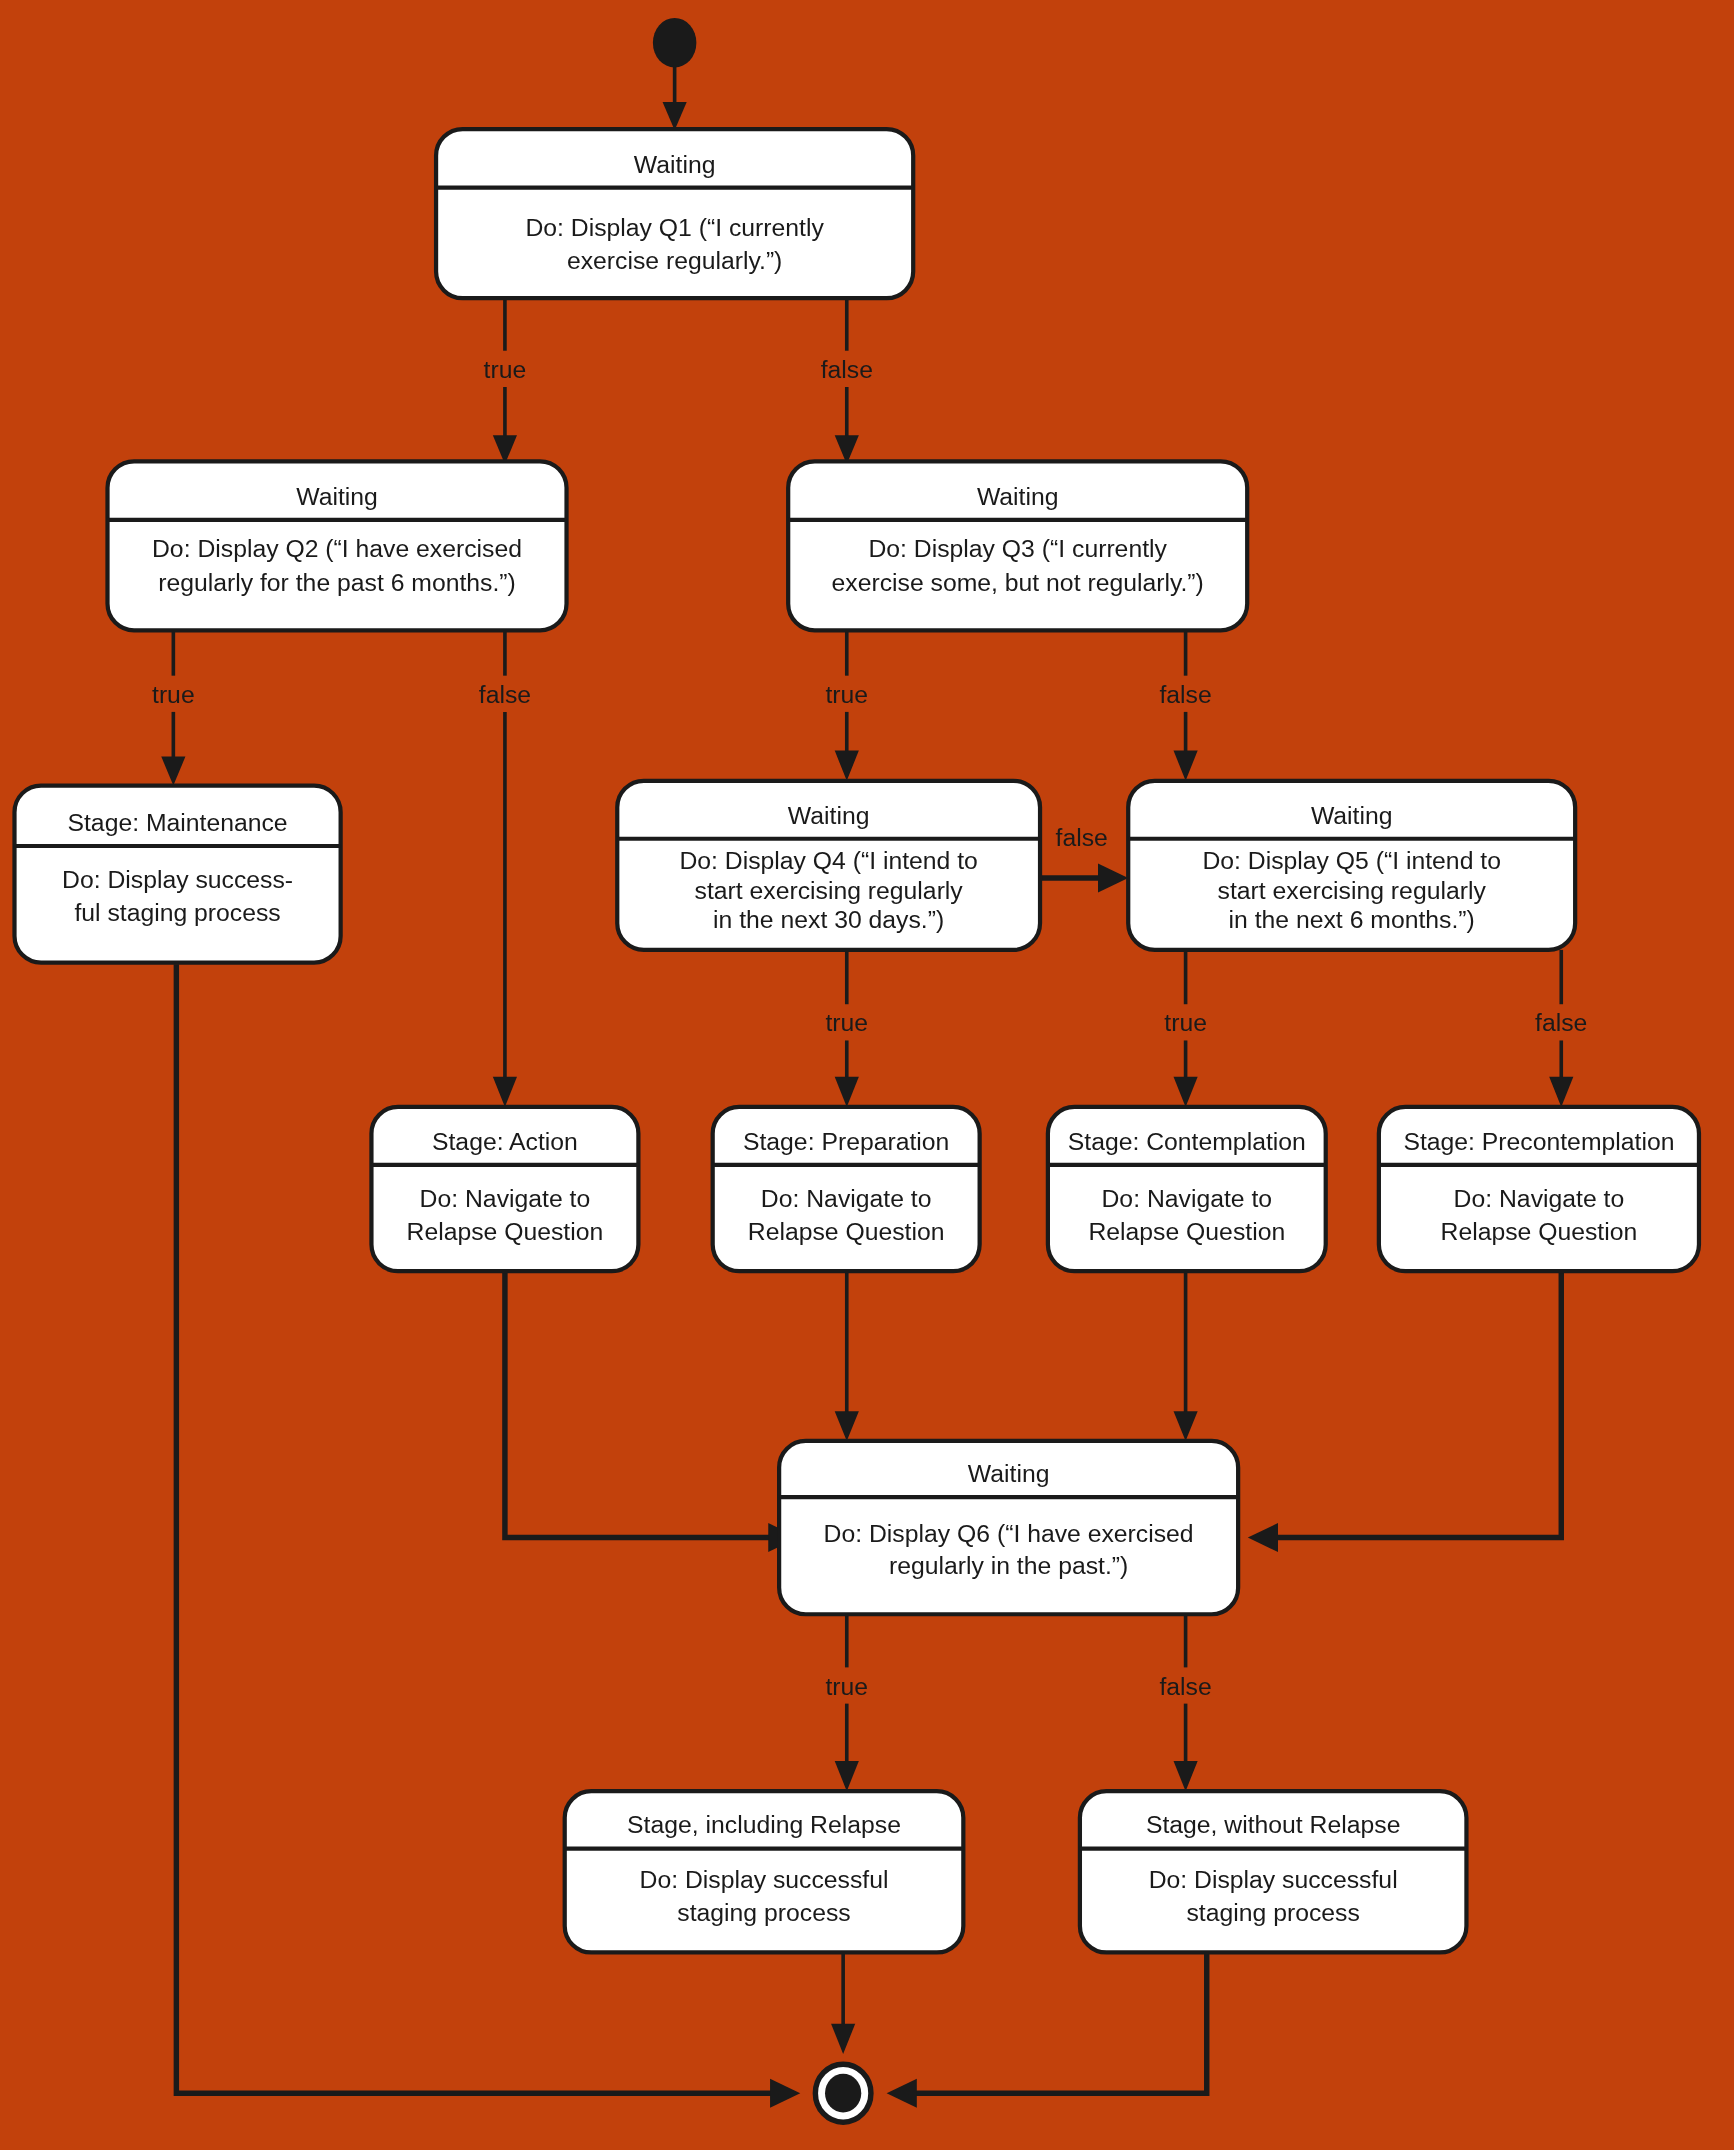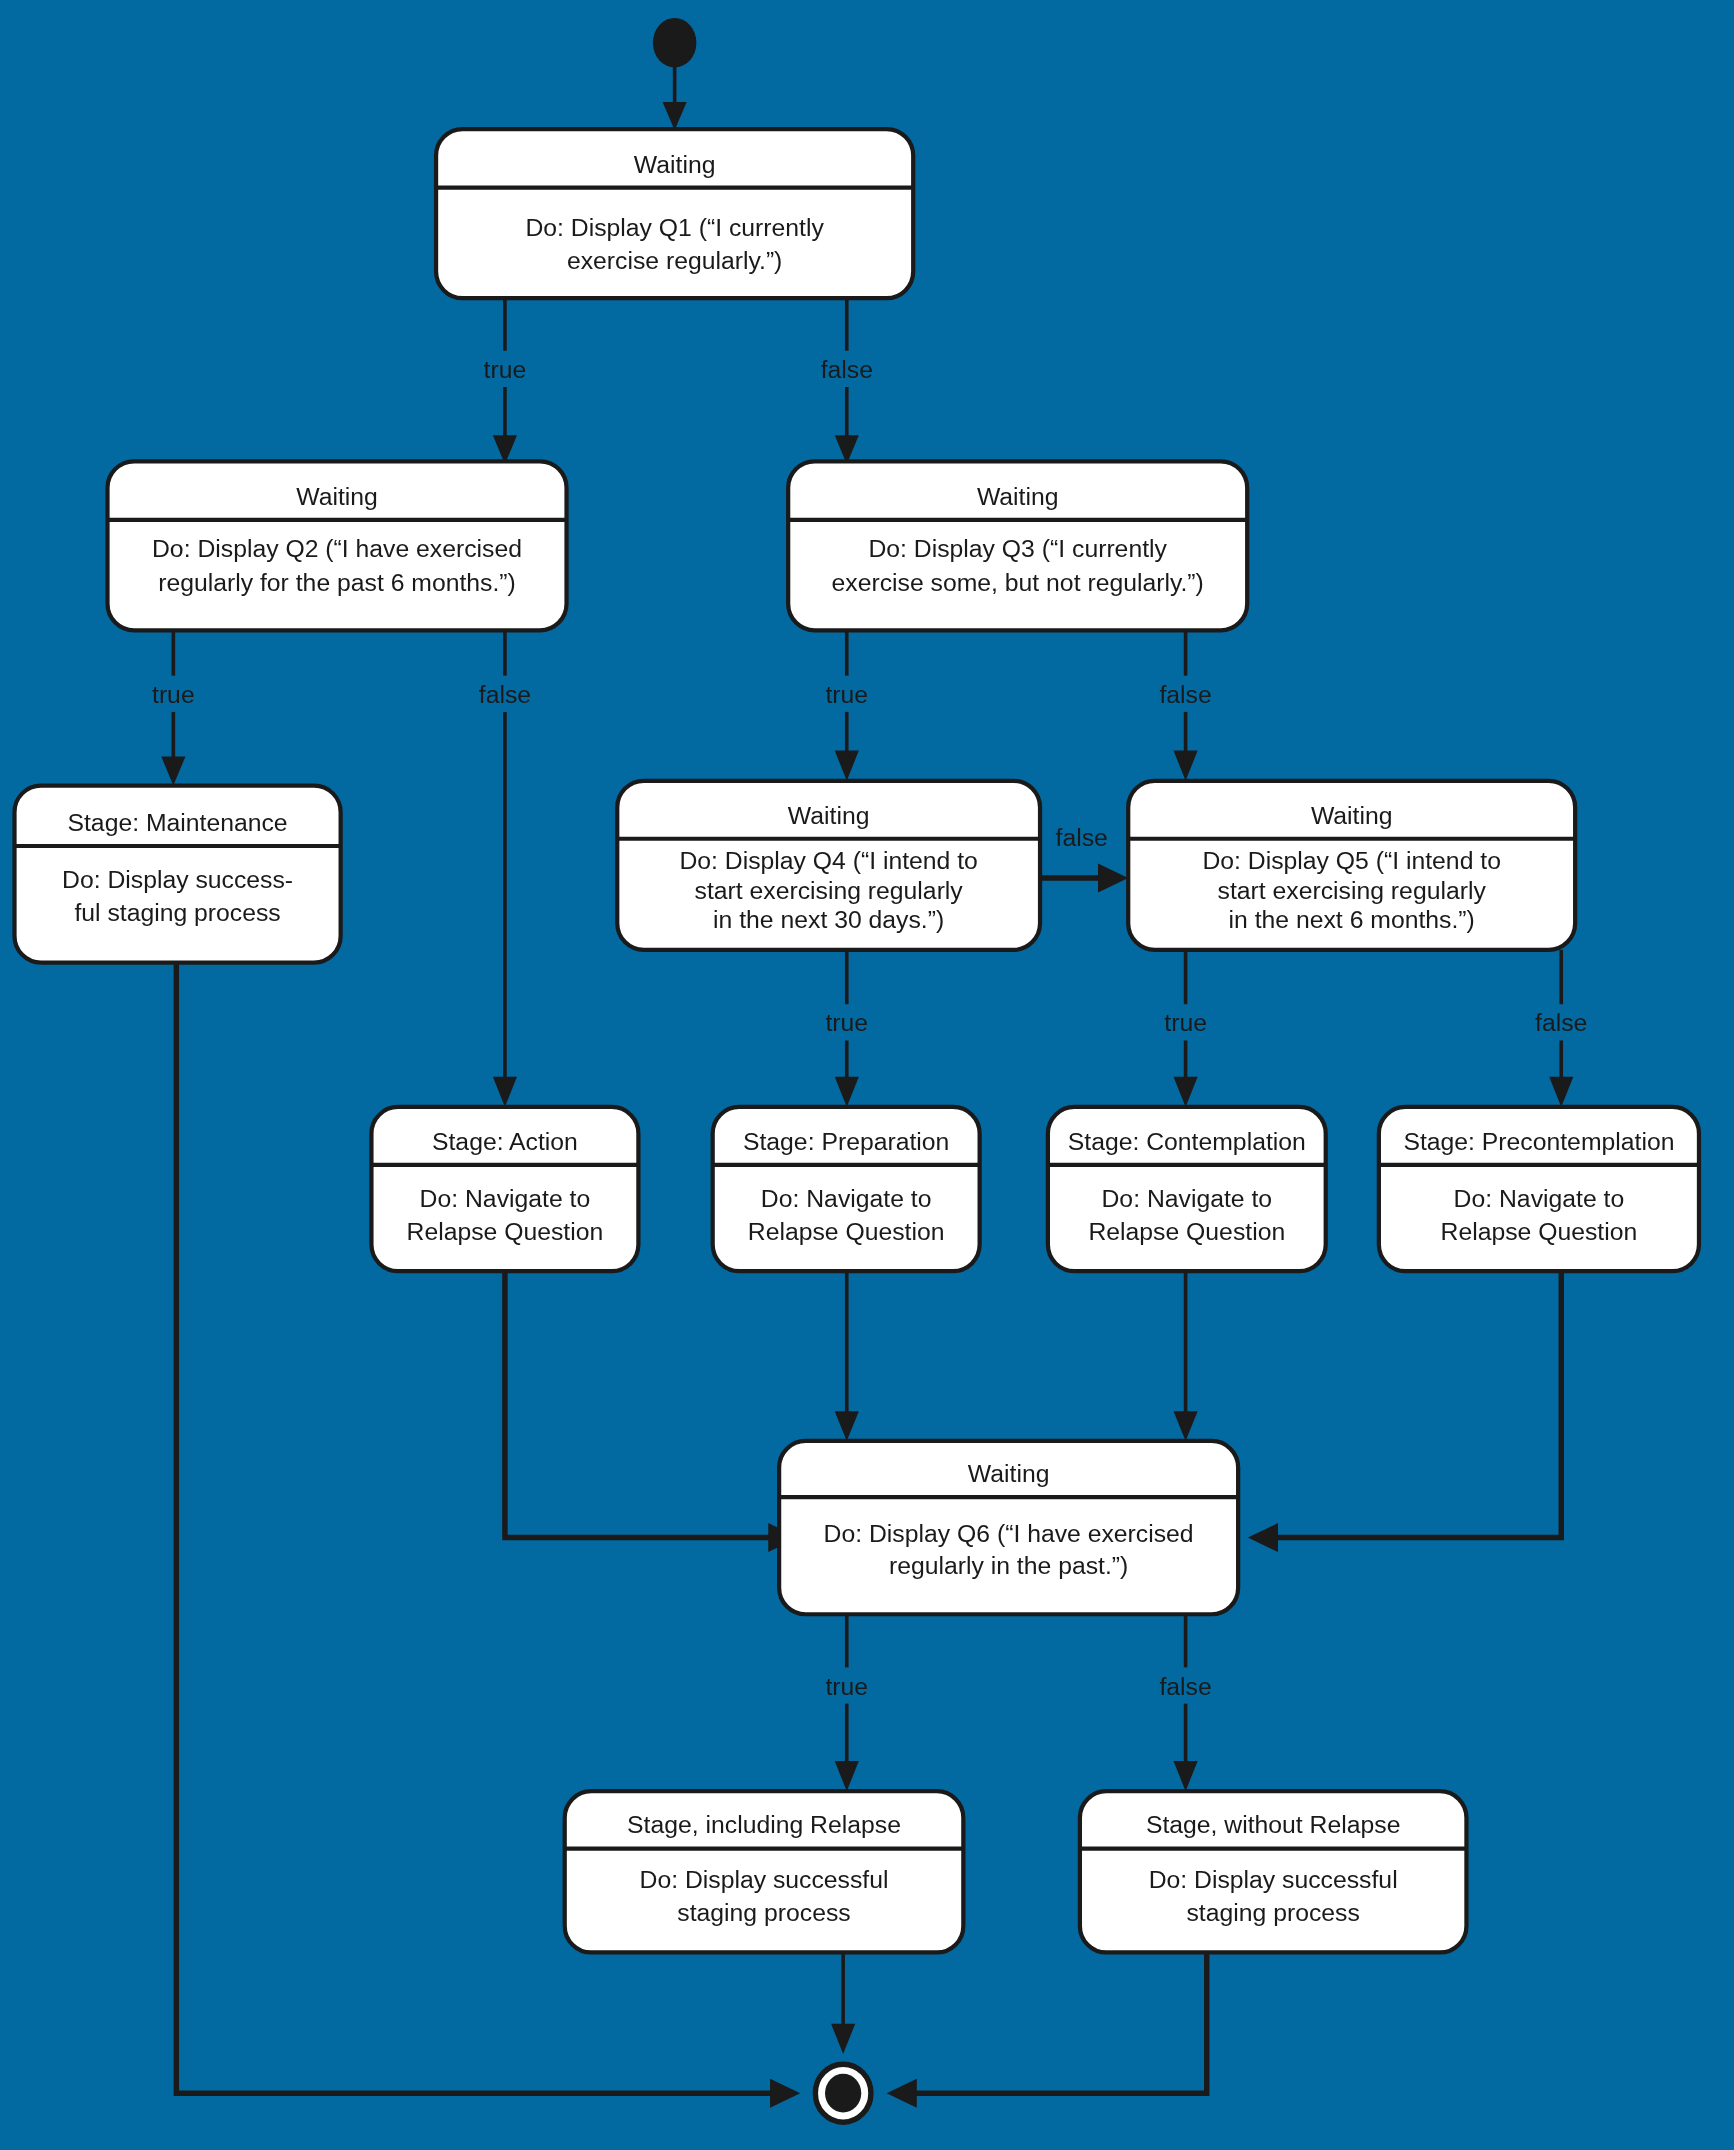--- a/index.html
+++ b/index.html
@@ -8,21 +8,21 @@
     padding: 0;
     background: #ffffff;
   }
   body {
     font-family: "Liberation Sans", sans-serif;
   }
   #diagram-root {
     position: relative;
     width: 1734px;
     height: 2151px;
-    background: #0369a1;
+    background: #c2410c;
     overflow: hidden;
   }
   svg.diagram {
     display: block;
     width: 1734px;
     height: 2151px;
   }
   .node-box {
     fill: #ffffff;
     stroke: #1a1a1a;

